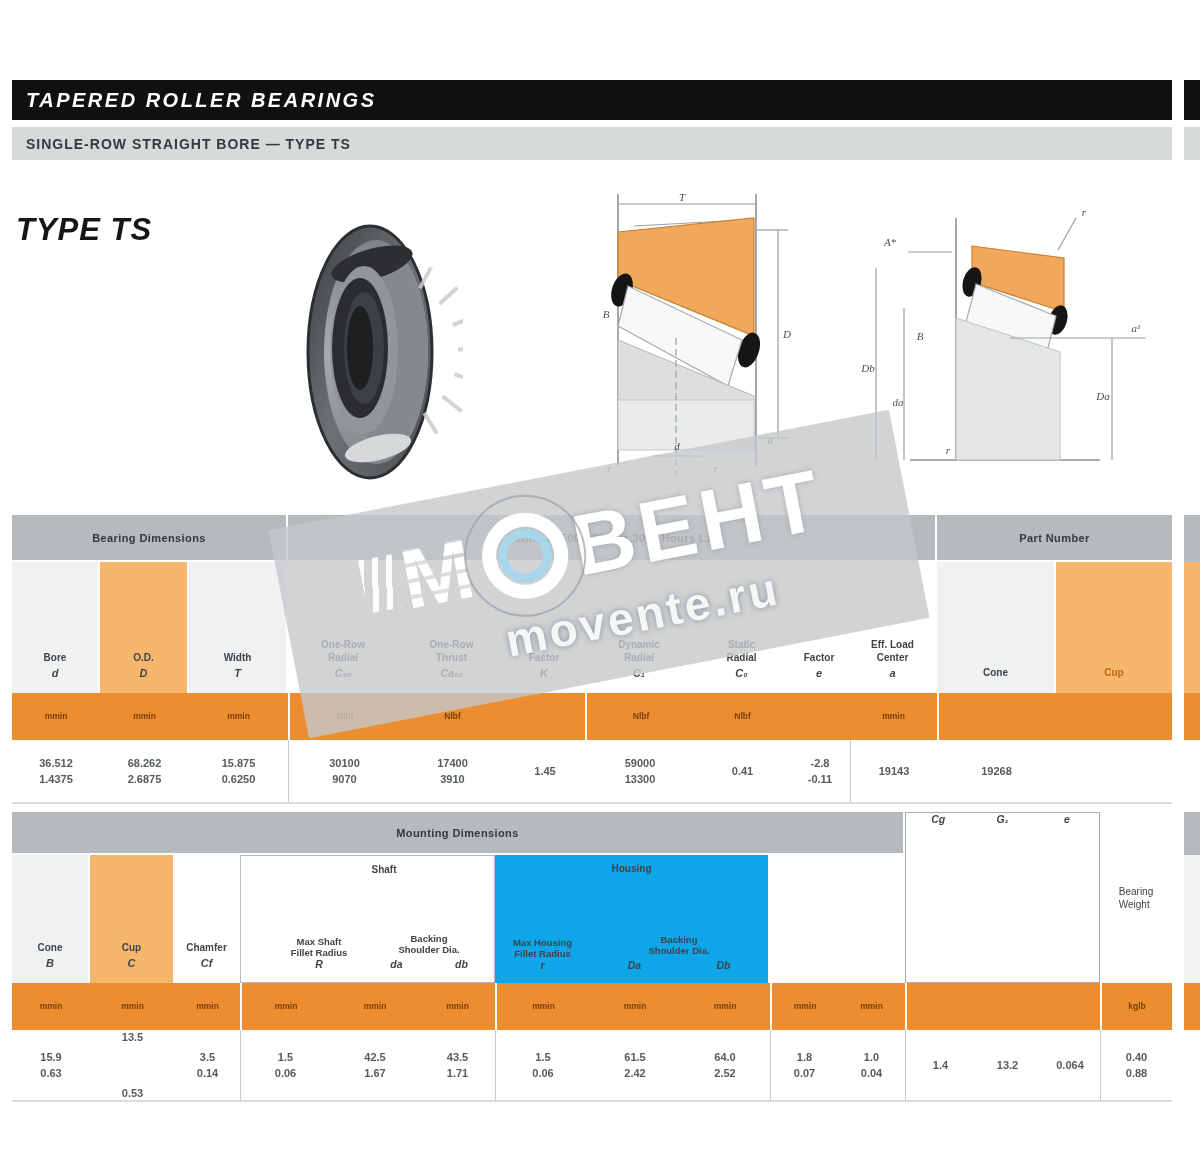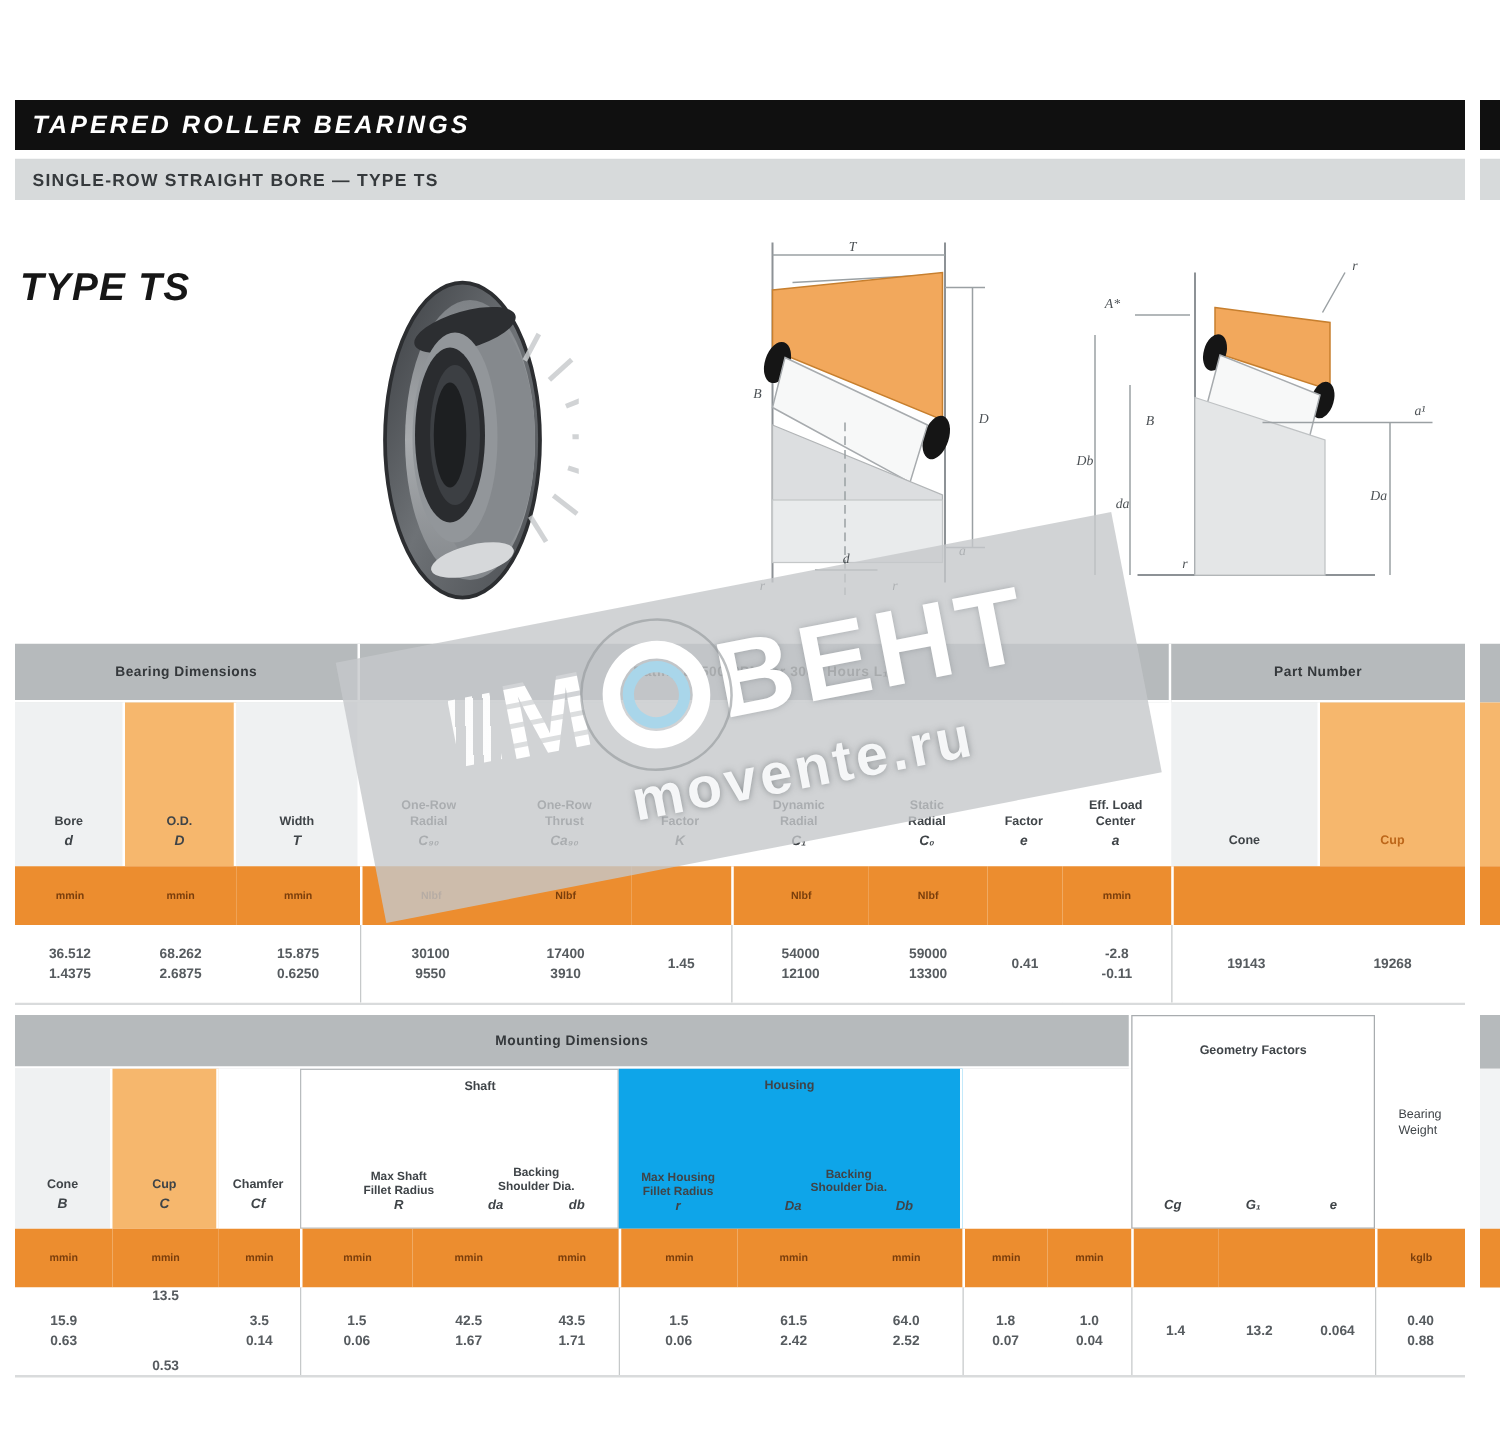--- a/index.html
+++ b/index.html
@@ -302,33 +302,29 @@
     <div class="dcell" style="grid-row:4;">
         <span>68.262</span>
         <span>2.6875</span>
       </div>
     <div class="dcell" style="grid-row:4;">
         <span>15.875</span>
         <span>0.6250</span>
       </div>
     <div class="dcell sepg" style="grid-row:4;">
         <span>30100</span>
-        <span>9550</span>
+        <span>9070</span>
       </div>
     <div class="dcell" style="grid-row:4;">
         <span>17400</span>
         <span>3910</span>
       </div>
     <div class="dcell" style="grid-row:4;">
         <span>1.45</span>
       </div>
-    <div class="dcell sepg" style="grid-row:4;">
-        <span>54000</span>
-        <span>12100</span>
-      </div>
     <div class="dcell" style="grid-row:4;">
         <span>59000</span>
         <span>13300</span>
       </div>
     <div class="dcell" style="grid-row:4;">
         <span>0.41</span>
       </div>
     <div class="dcell" style="grid-row:4;">
         <span>-2.8</span>
         <span>-0.11</span>
@@ -340,21 +336,20 @@
         <span>19268</span>
       </div>
   </div>
 
   <div class="tbl" id="t2">
 
     <div class="band" style="grid-column:1/12;grid-row:1;">
       <span>Mounting Dimensions</span>
       </div>
     <div class="geo-box">
-      <div class="gtitle">Geometry Factors</div>
       <div class="geo-letters">
         <div>Cg</div>
         <div>G₁</div>
         <div>e</div>
       </div>
     </div>
     <div class="wt-cell">
       <div class="lbl">Bearing
 Weight</div>
       </div>

